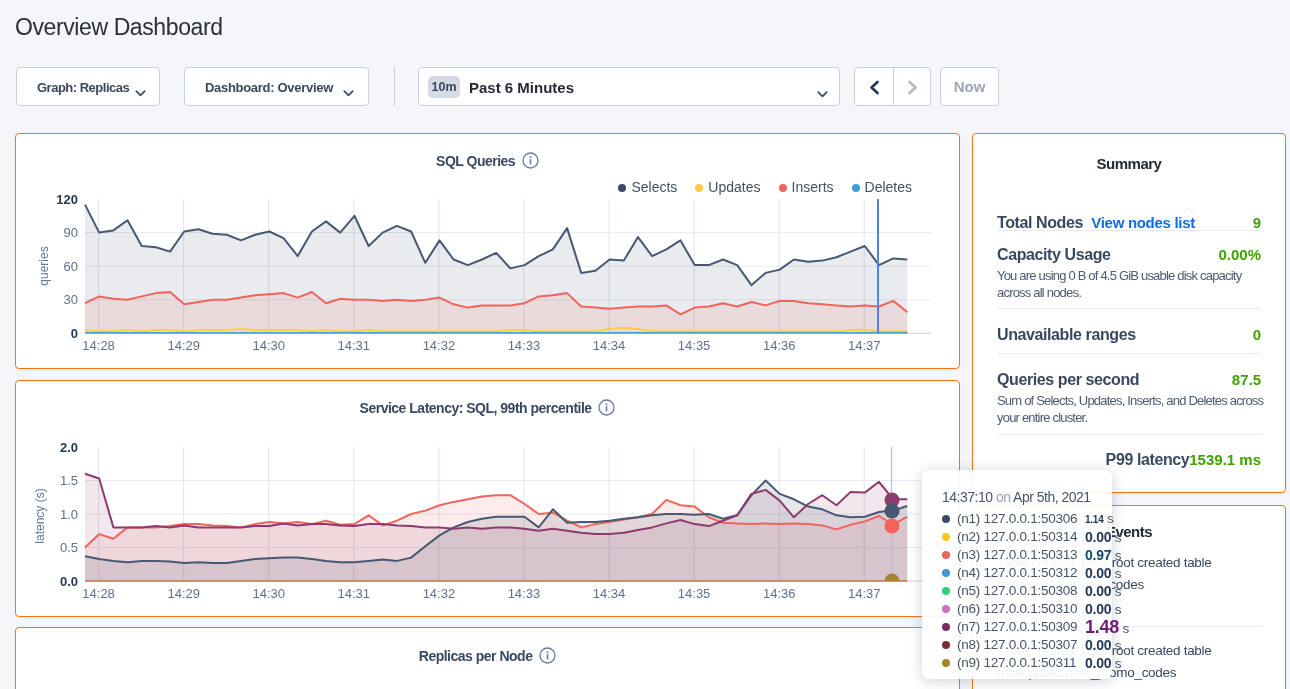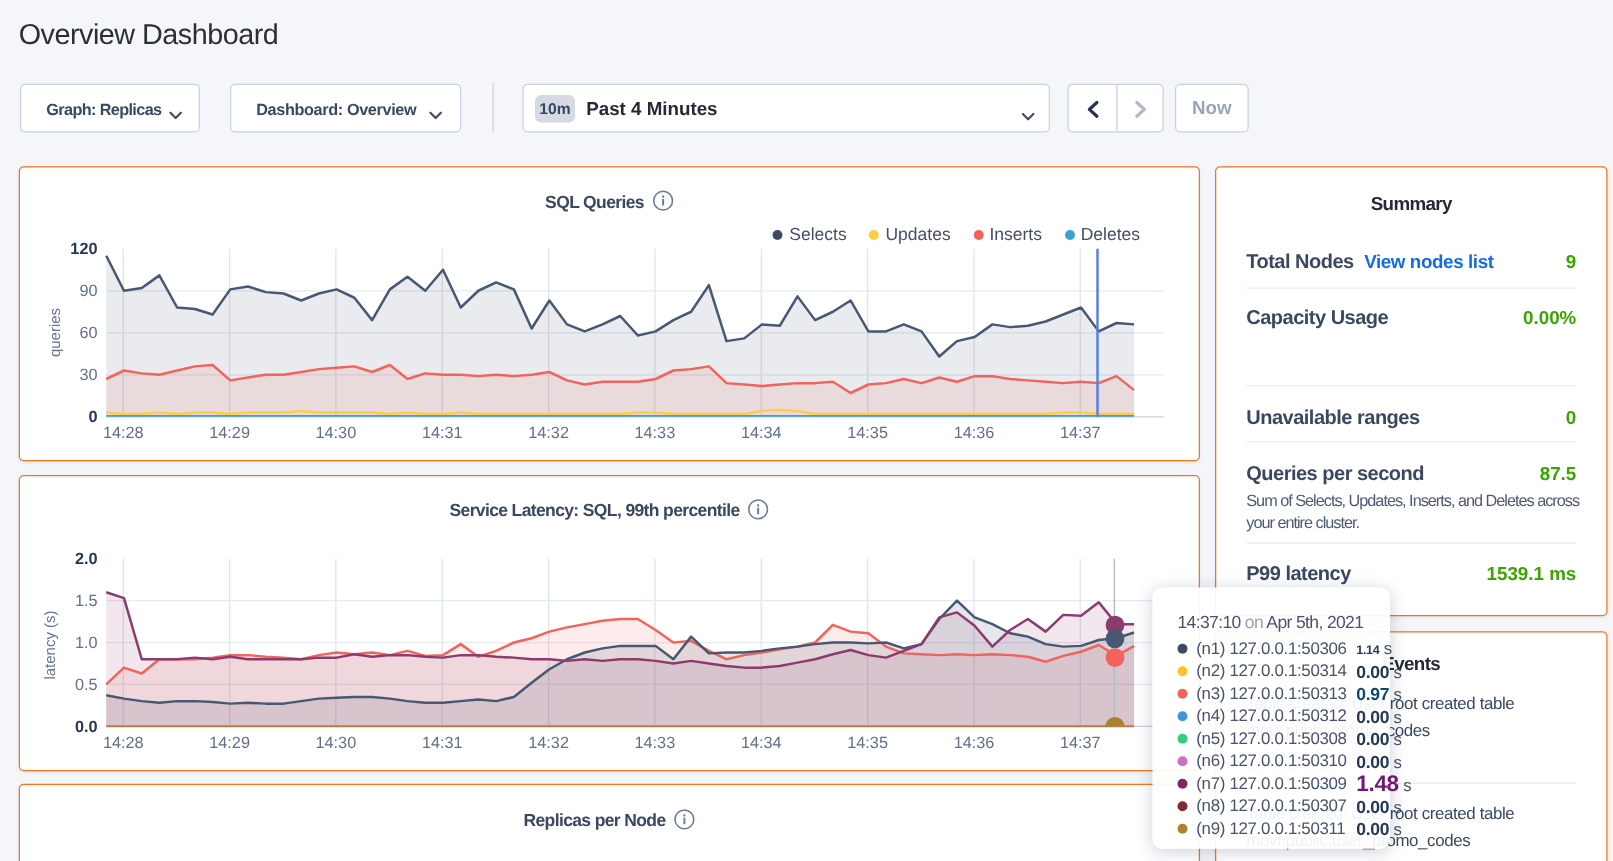--- a/index.html
+++ b/index.html
@@ -30,21 +30,21 @@
 <div class="btn" style="left:184px; top:67px; width:185px; height:39px;">
   <span class="abs" style="left:20px; top:12px; font-size:13px; letter-spacing:-0.3px; font-weight:bold; color:#394860;">Dashboard: Overview</span>
   <span class="abs" style="left:158px; top:15px;"><svg width="11" height="7" viewBox="0 0 11 7">
         <path d="M1.3 1.2 L5.5 5.4 L9.7 1.2" fill="none" stroke="#3e4a63" stroke-width="1.7" stroke-linecap="round" stroke-linejoin="round"></path>
       </svg></span>
 </div>
 <div class="abs" style="left:394px; top:66px; width:1px; height:40px; background:#ccd3e0;"></div>
 
 <div class="btn" style="left:418px; top:67px; width:422px; height:39px;">
   <span class="abs" style="left:9px; top:8px; width:32px; height:22px; background:#d6dae4; border-radius:5px; text-align:center; font-size:12.5px; font-weight:bold; color:#394860; line-height:22px;">10m</span>
-  <span class="abs" style="left:50px; top:11px; font-size:15px; font-weight:bold; color:#242a35;">Past 4 Minutes</span>
+  <span class="abs" style="left:50px; top:11px; font-size:15px; font-weight:bold; color:#242a35;">Past 6 Minutes</span>
   <span class="abs" style="left:398px; top:16px;"><svg width="11" height="7" viewBox="0 0 11 7">
         <path d="M1.3 1.2 L5.5 5.4 L9.7 1.2" fill="none" stroke="#3e4a63" stroke-width="1.7" stroke-linecap="round" stroke-linejoin="round"></path>
       </svg></span>
 </div>
 <div class="btn" style="left:854px; top:67px; width:77px; height:39px;">
   <div class="abs" style="left:38px; top:0; width:1px; height:37px; background:#c8d1e2;"></div>
   <svg class="abs" style="left:13px; top:12px;" width="13" height="15" viewBox="0 0 13 15">
       <path d="M9.5 2 L3.5 7.5 L9.5 13" fill="none" stroke="#26334d" stroke-width="2.6" stroke-linecap="round" stroke-linejoin="round"></path>
     </svg>
   <svg class="abs" style="left:51px; top:12px;" width="13" height="15" viewBox="0 0 13 15">
@@ -160,30 +160,31 @@
 <div class="card" style="left:15px; top:627px; width:945px; height:110px;">
   <div class="ctitle" style="top:19px;">Replicas per Node &nbsp;<svg width="17" height="17" viewBox="0 0 17 17" style="vertical-align:-3px">
         <circle cx="8.5" cy="8.5" r="7.5" fill="none" stroke="#6b7ba2" stroke-width="1.3"></circle>
         <rect x="7.7" y="7.2" width="1.6" height="5.2" fill="#6b7ba2"></rect>
         <rect x="7.7" y="4.4" width="1.6" height="1.8" fill="#6b7ba2"></rect>
       </svg></div>
 </div>
 
 <div class="card" style="left:972px; top:133px; width:314px; height:360px;">
   <div class="ctitle" style="top:21px; font-size:15px; color:#242a35;">Summary</div>
-  <div class="srow" style="top:67px;"><span class="slabel">Total Nodes</span> <span style="font-size:15px; font-weight:bold; color:#116ce5; letter-spacing:-0.3px;">&nbsp;View nodes list</span><span class="sval">9</span></div>
+  <div class="srow" style="top:80px;"><span class="slabel">Total Nodes</span> <span style="font-size:15px; font-weight:bold; color:#116ce5; letter-spacing:-0.3px;">&nbsp;View nodes list</span><span class="sval">9</span></div>
   <div class="shr" style="top:96px;"></div>
   <div class="srow" style="top:112px;"><span class="slabel">Capacity Usage</span><span class="sval">0.00%</span></div>
+  <div class="sdesc" style="top:133px;">You are using 0 B of 4.5 GiB usable disk capacity<br>across all nodes.</div>
   <div class="shr" style="top:174px;"></div>
   <div class="srow" style="top:192px;"><span class="slabel">Unavailable ranges</span><span class="sval">0</span></div>
   <div class="shr" style="top:219px;"></div>
   <div class="srow" style="top:237px;"><span class="slabel">Queries per second</span><span class="sval">87.5</span></div>
   <div class="sdesc" style="top:258px;">Sum of Selects, Updates, Inserts, and Deletes across<br>your entire cluster.</div>
   <div class="shr" style="top:300px;"></div>
-  <div class="srow" style="top:317px;"><span class="slabel">P99 latency</span><span class="sval">1539.1 ms</span></div>
+  <div class="srow" style="top:317px;text-align:right;"><span class="slabel">P99 latency</span><span class="sval">1539.1 ms</span></div>
 </div>
 
 <div class="card" style="left:972px; top:505px; width:314px; height:200px;">
   <div class="ctitle" style="top:17px; font-size:15px; color:#242a35;">Events</div>
   <div class="abs" style="left:24px; top:46px; width:280px; font-size:13.5px; letter-spacing:-0.3px; color:#394860; line-height:22px;">Table created: User root created table<br>movr.public.promo_codes</div>
   <div class="abs" style="left:24px; top:98px; font-size:13px; color:#9aa5b8;">an hour ago</div>
   <div class="shr" style="top:120px;"></div>
   <div class="abs" style="left:24px; top:134px; width:280px; font-size:13.5px; letter-spacing:-0.3px; color:#394860; line-height:22px;">Table created: User root created table<br>movr.public.user_promo_codes</div>
 </div>
 

